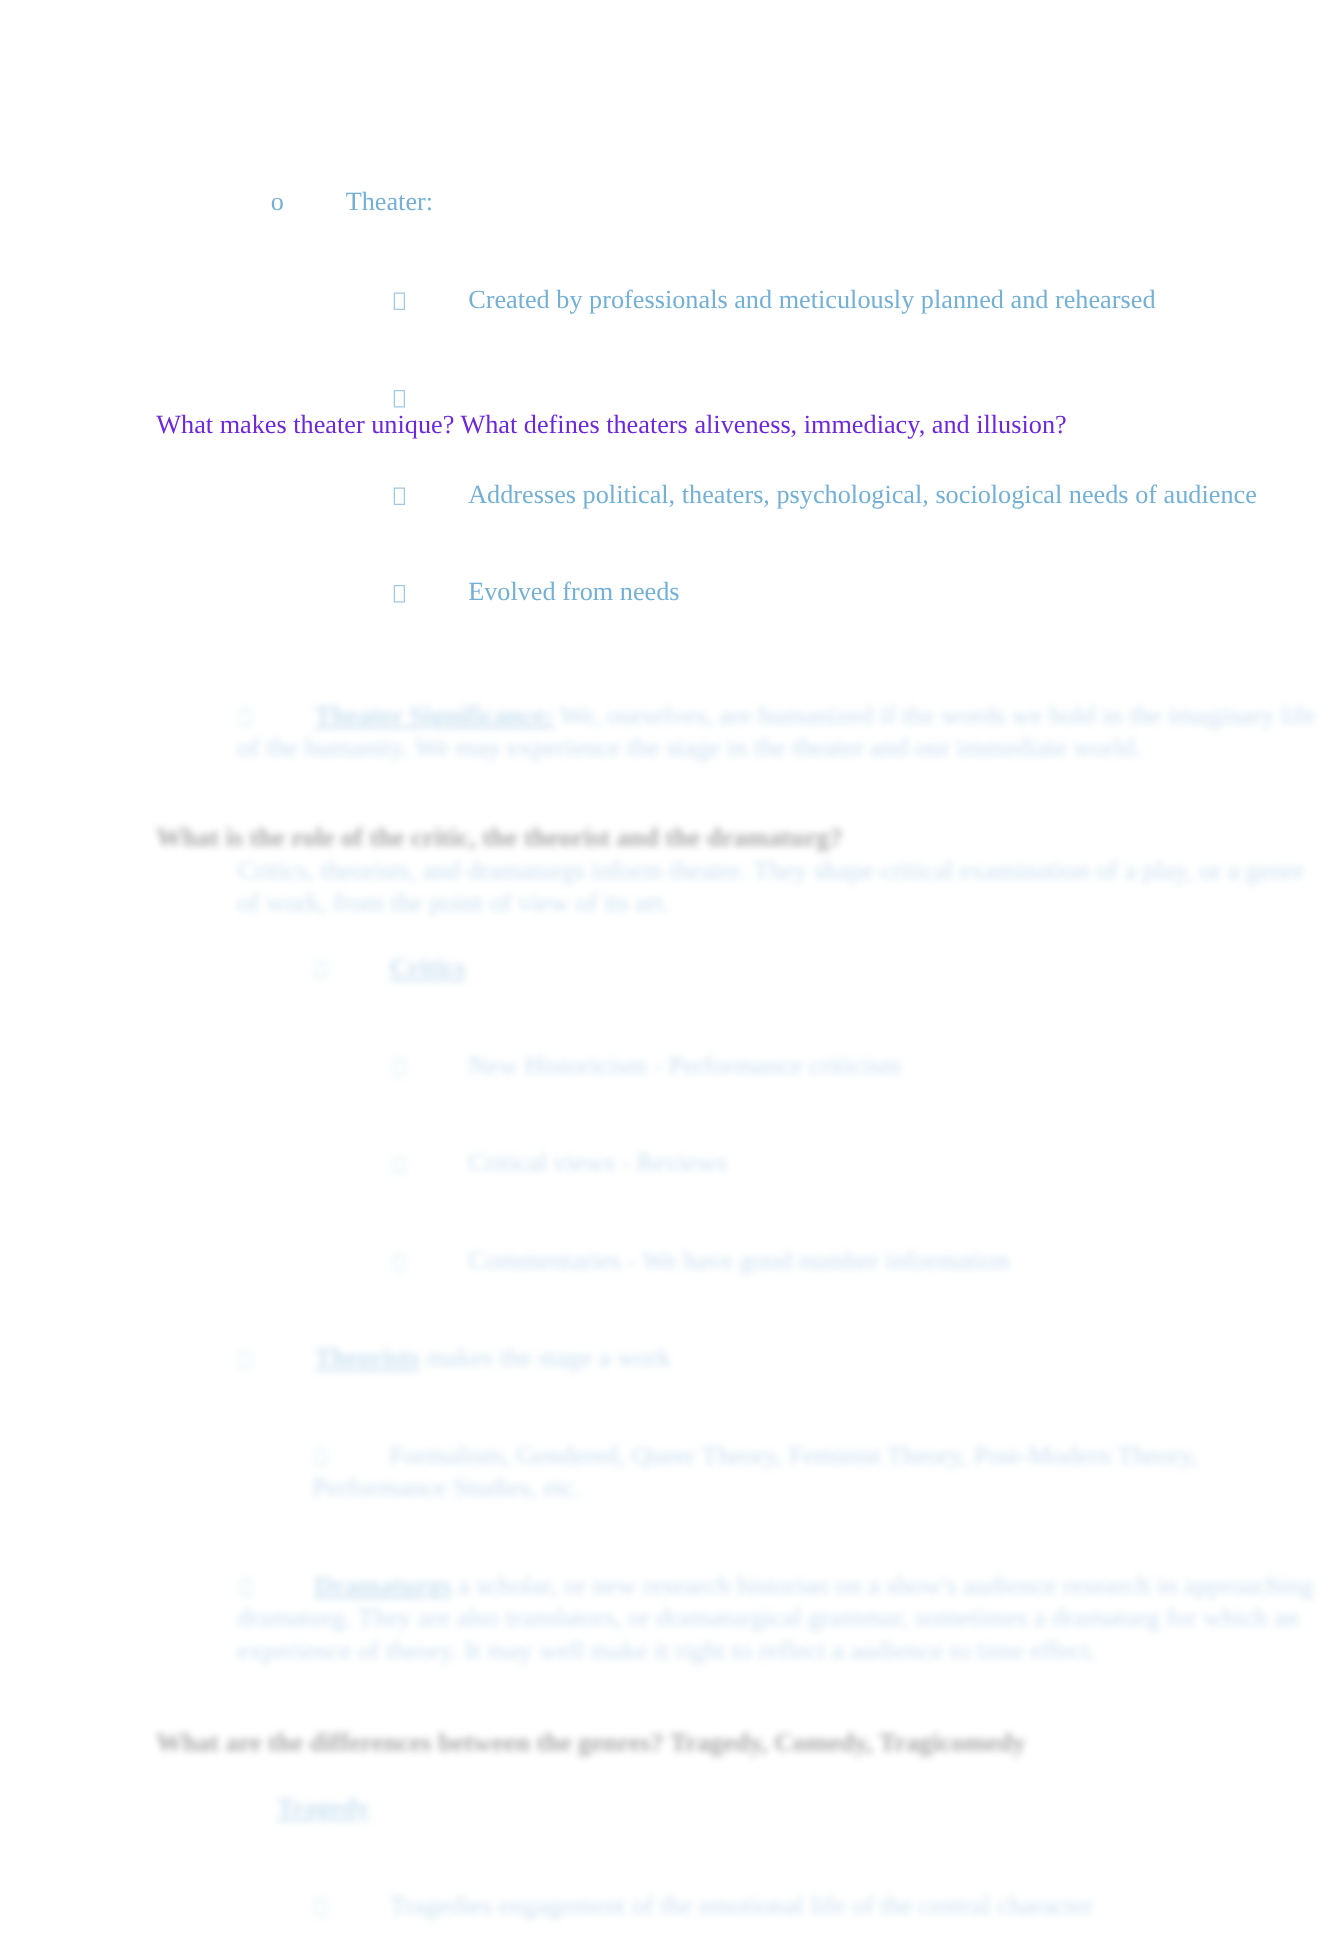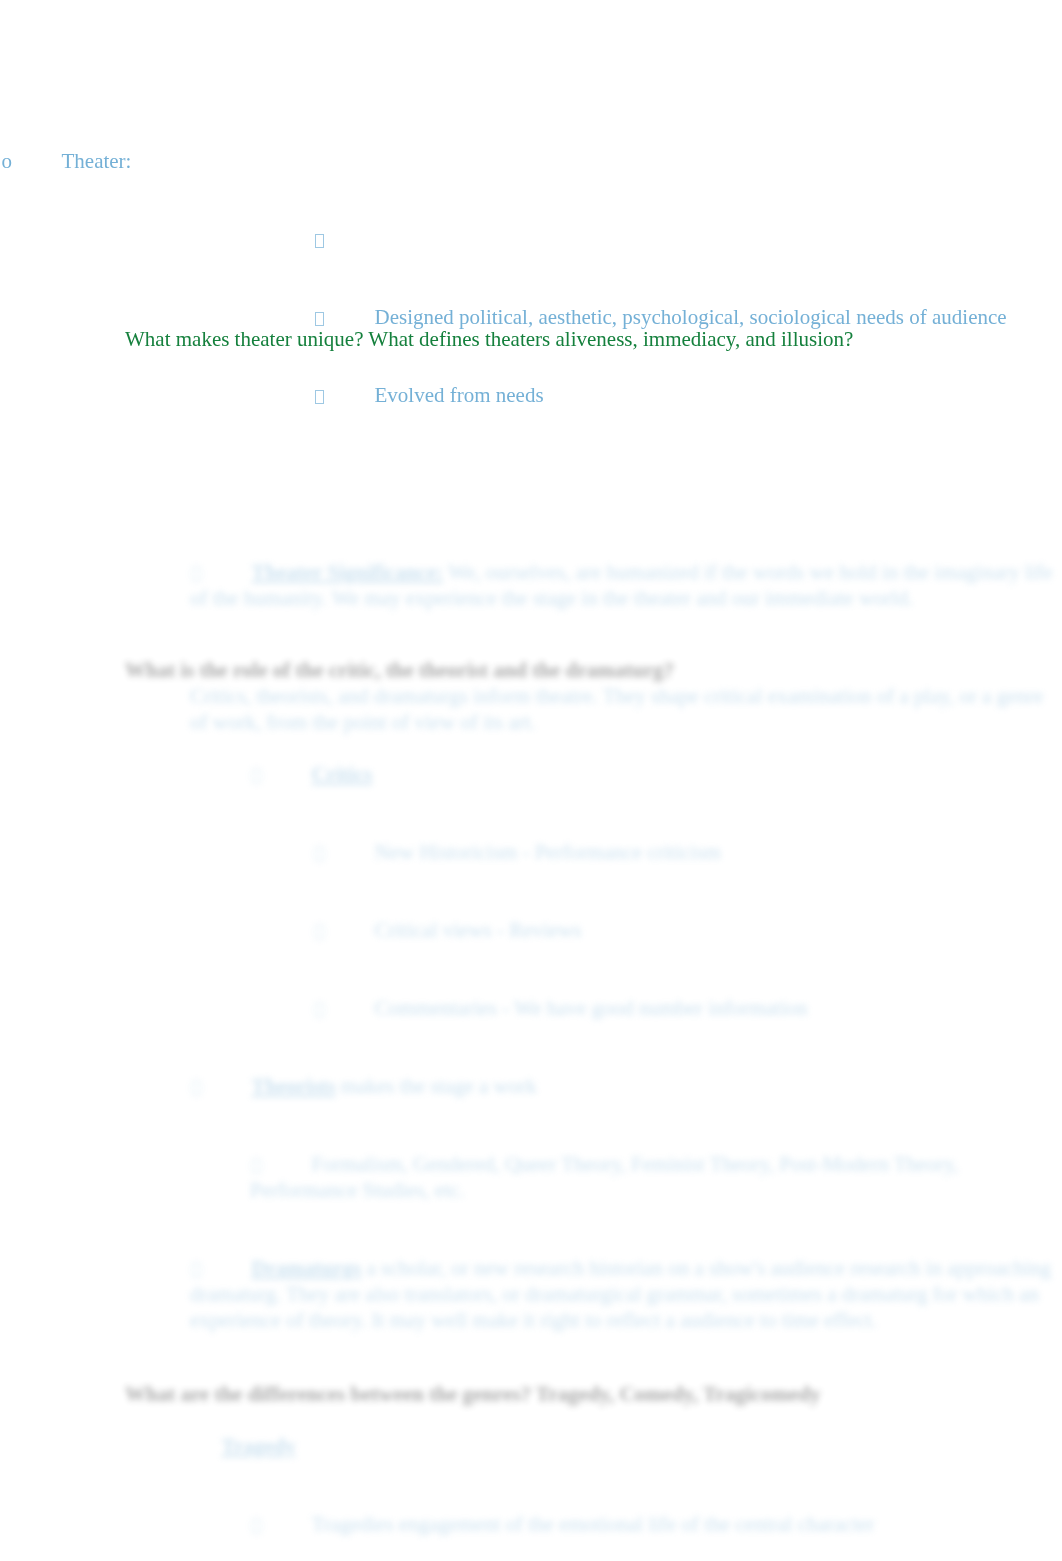--- a/index.html
+++ b/index.html
@@ -29,21 +29,21 @@
     width: 1062px;
   }
 
   .line {
     font-size: 21px;
     line-height: 26px;
     color: #74b0d6;
     white-space: pre-wrap;
   }
 
-  .lvl1 { text-indent: -30px; }
+  .lvl1 { padding-left: 215px; text-indent: -30px; }
   .lvl2 { padding-left: 313px; text-indent: -30px; }
   .lvl3 { padding-left: 250px; text-indent: -30px; }
   .lvl4 { padding-left: 313px; text-indent: -30px; }
   .lvl5 { padding-left: 190px; text-indent: -30px; }
   .para { padding-left: 190px; }
 
   .bullet-mark {
     display: inline-block;
     width: 30px;
   }
@@ -52,21 +52,21 @@
     width: 9px;
     height: 14px;
     border: 1px solid #9ec8e3;
     vertical-align: -2px;
     box-sizing: border-box;
   }
 
   .question {
     font-size: 21px;
     line-height: 26px;
-    color: #15803d;
+    color: #6d28d9;
     padding-left: 125px;
   }
 
   .heading-black {
     font-size: 21px;
     line-height: 26px;
     color: #1a1a1a;
     font-weight: bold;
     padding-left: 125px;
   }
@@ -102,27 +102,30 @@
 <body>
 
 <div class="page">
 
   <div id="top-block" class="doc">
 
     <div class="line lvl1">
       <span class="bullet-mark">o</span><span>Theater:</span>
     </div>
 
+    <div class="line lvl2">
+      <span class="bullet-mark"><span class="tofu"></span></span><span>Created by professionals and meticulously planned and rehearsed</span>
+    </div>
 
     <div class="line lvl2">
       <span class="bullet-mark"><span class="tofu"></span></span>
     </div>
 
     <div class="line lvl2">
-      <span class="bullet-mark"><span class="tofu"></span></span><span>Designed political, aesthetic, psychological, sociological needs of audience</span>
+      <span class="bullet-mark"><span class="tofu"></span></span><span>Addresses political, theaters, psychological, sociological needs of audience</span>
     </div>
 
 
     <div class="line lvl2">
       <span class="bullet-mark"><span class="tofu"></span></span><span>Evolved from needs</span>
     </div>
 
   </div>
 
   <div id="question-line">

